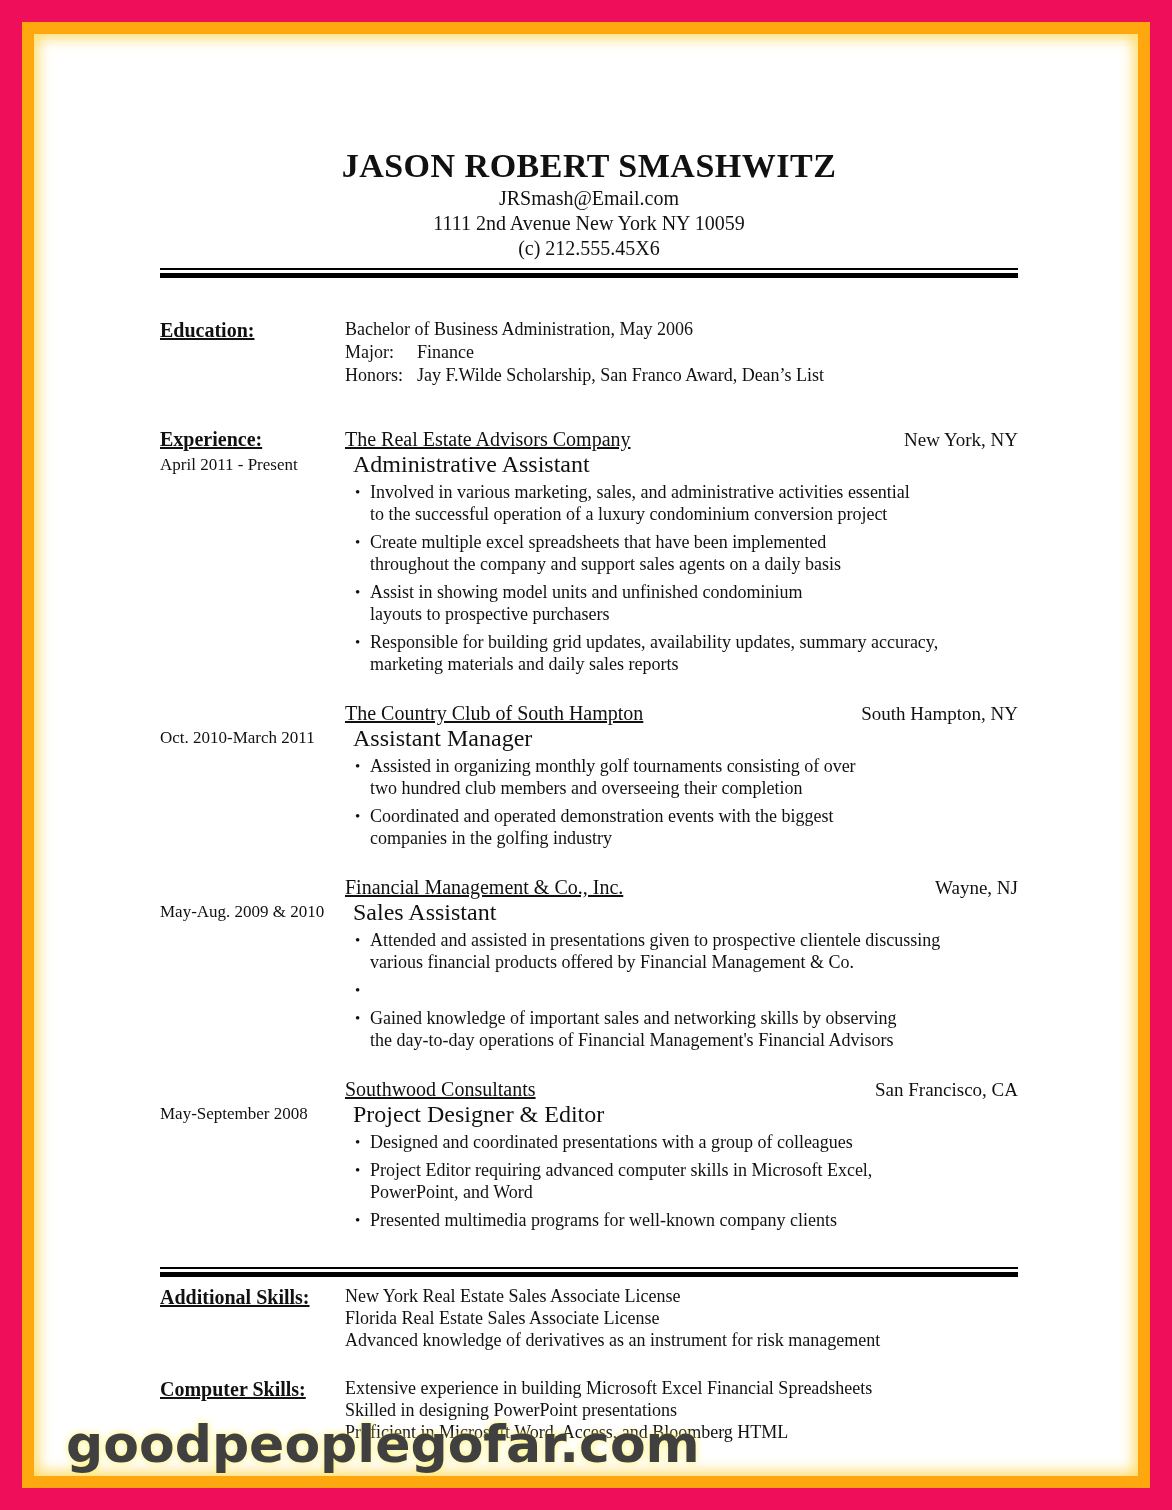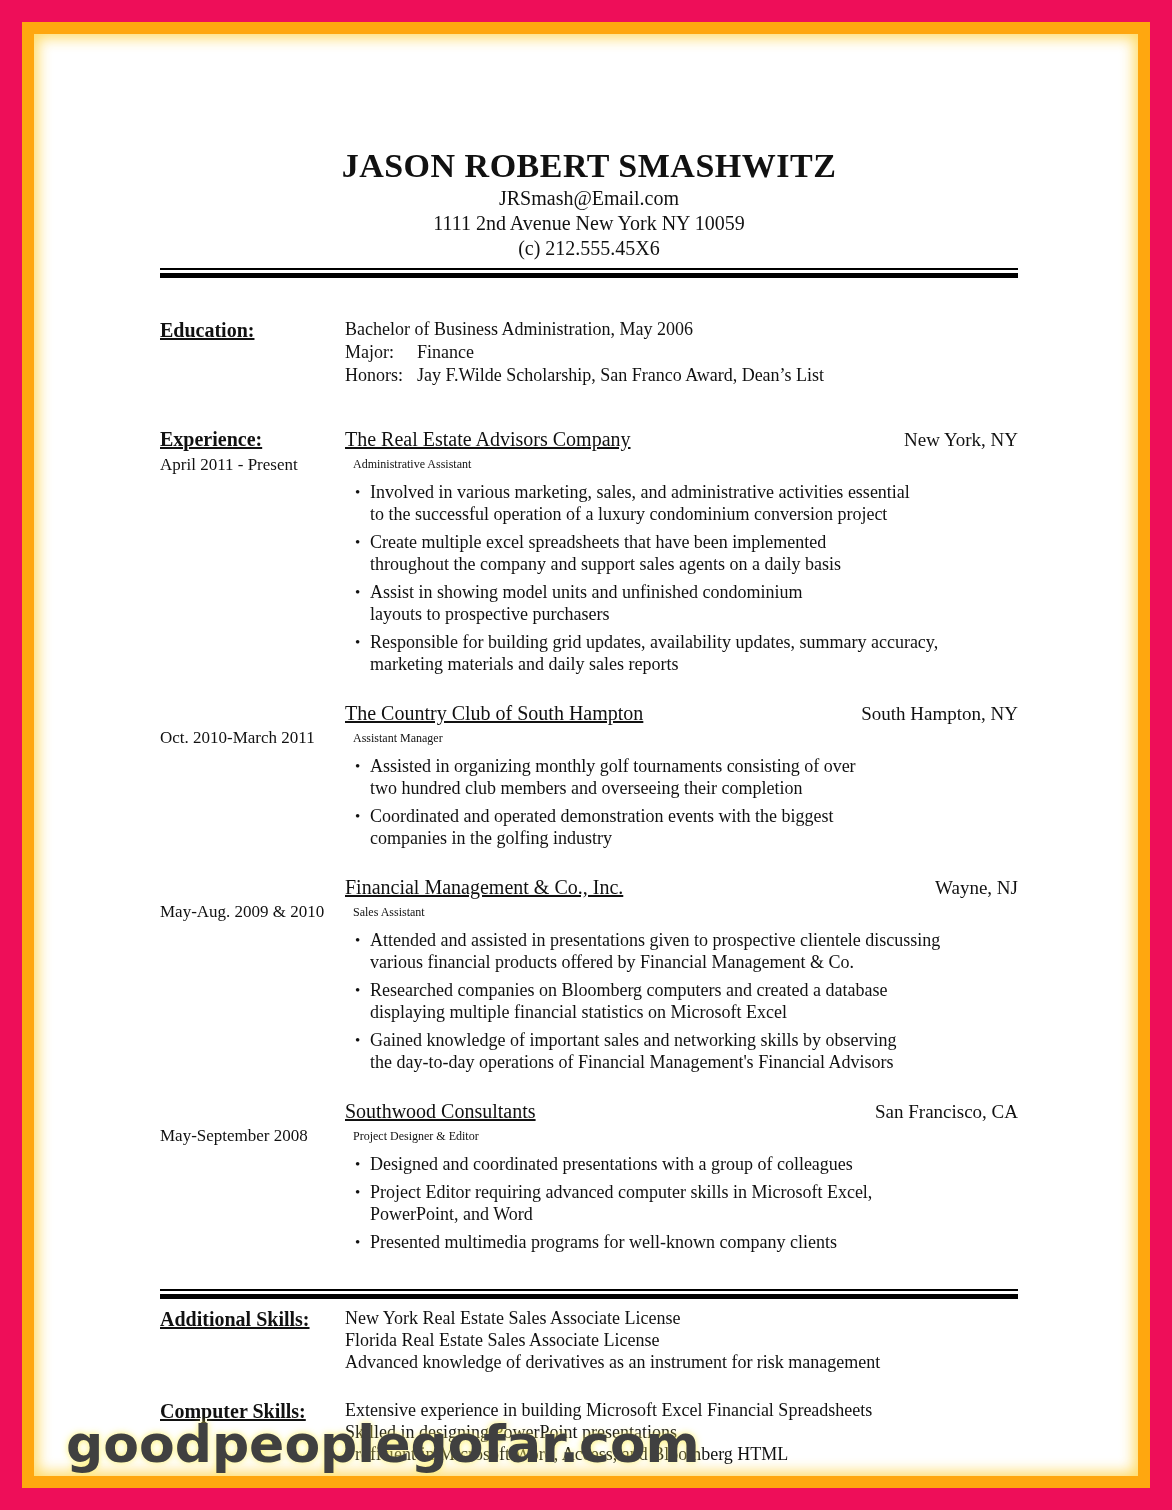--- a/index.html
+++ b/index.html
@@ -60,21 +60,21 @@
   .job { margin-bottom: 20px; }
   .job .left { font-size: 17px; line-height: 23px; }
   .job .left .date { display: block; margin-top: 1px; }
   .job .left .spacer { display: block; height: 24px; }
   .job-head { display: flex; align-items: baseline; line-height: 24px; }
   .company {
     font-size: 20px; font-weight: normal;
     text-decoration: underline; text-decoration-thickness: 2px;
   }
   .location { margin-left: auto; font-size: 19px; text-align: center; }
-  .job-title { font-size: 12px; line-height: 24px; padding-left: 8px; }
+  .job-title { font-size: 24px; line-height: 24px; padding-left: 8px; }
   .bullets { margin-top: 5px; }
   .bullet { display: flex; padding-left: 10px; margin-bottom: 6px; }
   .bullet .dot { width: 15px; font-size: 15px; line-height: 22px; }
   .bullet .txt { font-size: 18px; line-height: 22px; white-space: pre-line; }
   
   .skills-row { margin-top: 8px; }
   .skills-row.computer { margin-top: 26px; }
   .skill-line { font-size: 18px; line-height: 22px; }
   
   .watermark {
@@ -196,22 +196,20 @@
               <div class="bullets">
 
                   <div class="bullet">
                     <span class="dot">•</span>
                     <span class="txt">Attended and assisted in presentations given to prospective clientele discussing
 various financial products offered by Financial Management &amp; Co.</span>
                   </div>
 
                   <div class="bullet">
                     <span class="dot">•</span>
-                    <span class="txt">Researched companies on Bloomberg computers and created a database
-displaying multiple financial statistics on Microsoft Excel</span>
                   </div>
 
                   <div class="bullet">
                     <span class="dot">•</span>
                     <span class="txt">Gained knowledge of important sales and networking skills by observing
 the day-to-day operations of Financial Management's Financial Advisors</span>
                   </div>
 
               </div>
             </div>

